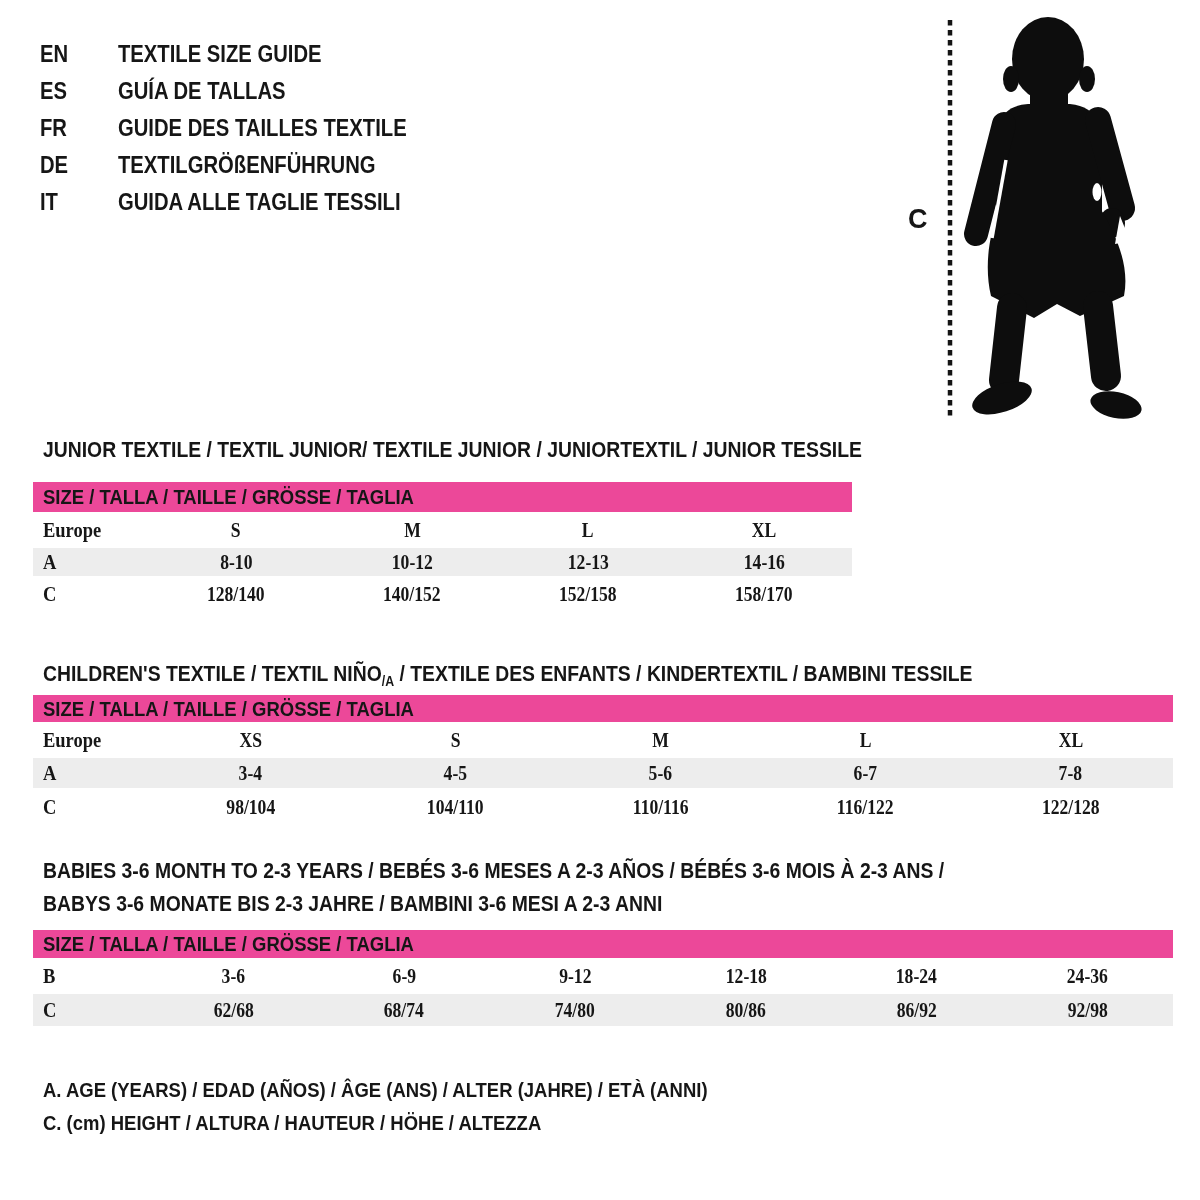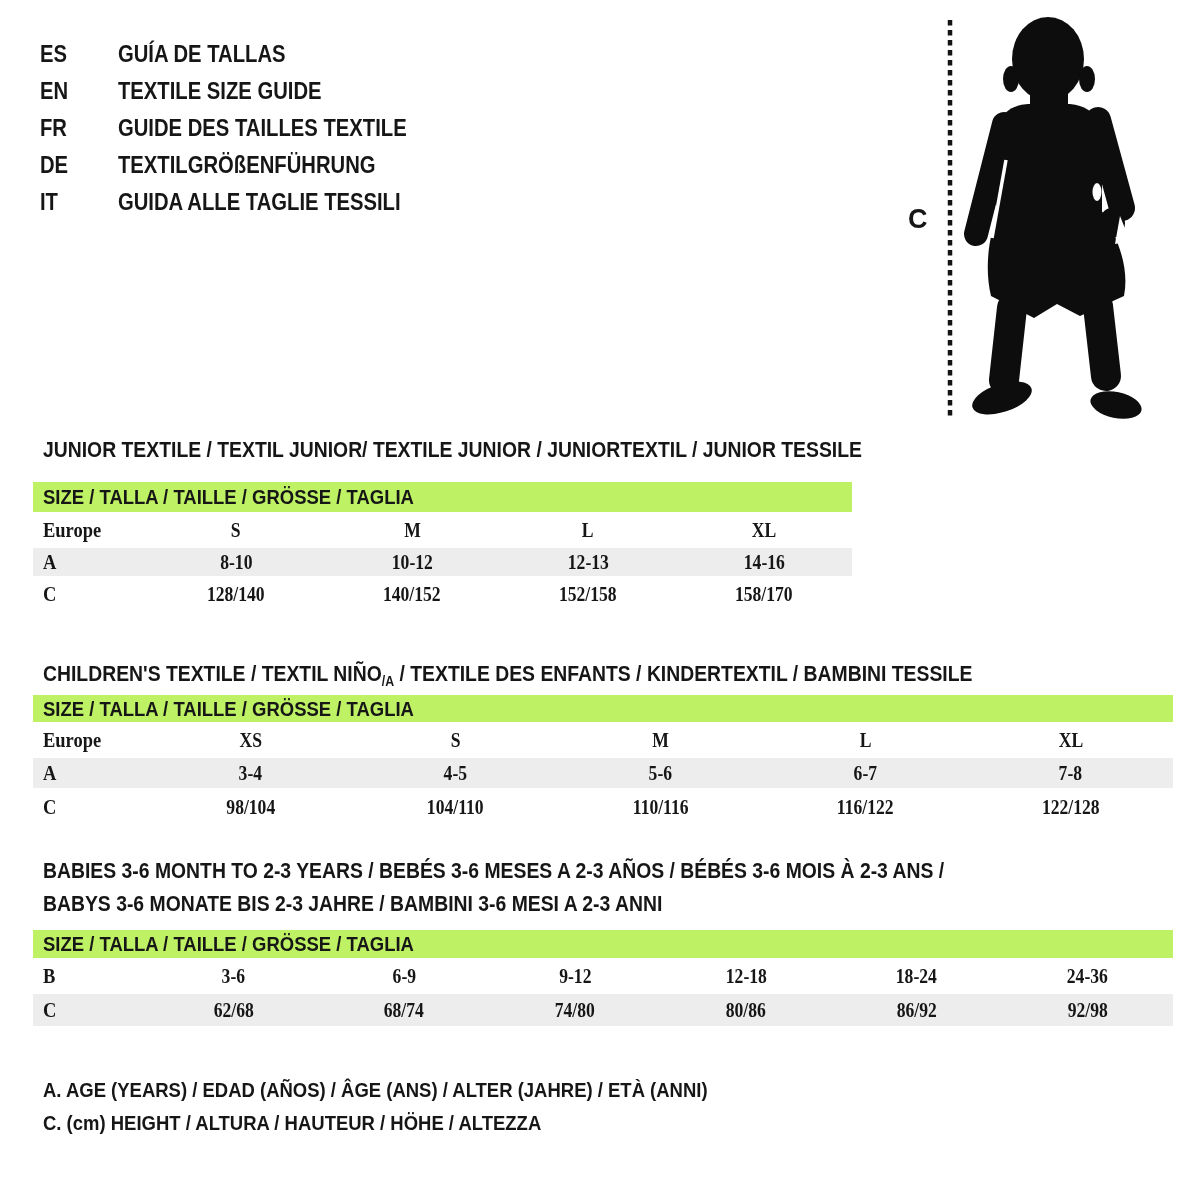--- a/index.html
+++ b/index.html
@@ -21,41 +21,41 @@
 
   
   .c-label{left:908px;top:204px;font-size:27px;}
 
   
   .sec-title{left:43px;font-size:22px;line-height:24px;}
   .sub{font-size:14px;vertical-align:-5px;}
 
   
   .sizetable{left:33px;}
-  .thead{background:#bef264;display:flex;align-items:center;padding-left:10px;font-size:21px;}
+  .thead{background:#ec4899;display:flex;align-items:center;padding-left:10px;font-size:21px;}
   .trow{display:flex;align-items:center;font-family:Liberation Serif, serif;}
   .trow.shaded{background:#ededed;}
   .tlabel{width:105px;padding-left:10px;font-size:21px;flex:0 0 auto;}
   .tcell{flex:1 1 0;text-align:center;font-size:20px;}
 
   
   .legend{left:43px;top:1069px;}
   .legend-line{height:33px;display:flex;align-items:flex-end;font-size:21px;}
 </style>
 </head>
 <body>
 
 <section class="abs lang-block">
   <div class="lang-row">
+    <span class="lang-code"><span class="cx">EN</span></span>
+    <span><span class="cx">TEXTILE SIZE GUIDE</span></span>
+  </div>
+  <div class="lang-row">
     <span class="lang-code"><span class="cx">ES</span></span>
     <span><span class="cx">GUÍA DE TALLAS</span></span>
-  </div>
-  <div class="lang-row">
-    <span class="lang-code"><span class="cx">EN</span></span>
-    <span><span class="cx">TEXTILE SIZE GUIDE</span></span>
   </div>
   <div class="lang-row">
     <span class="lang-code"><span class="cx">FR</span></span>
     <span><span class="cx">GUIDE DES TAILLES TEXTILE</span></span>
   </div>
   <div class="lang-row">
     <span class="lang-code"><span class="cx">DE</span></span>
     <span><span class="cx">TEXTILGRÖßENFÜHRUNG</span></span>
   </div>
   <div class="lang-row">

